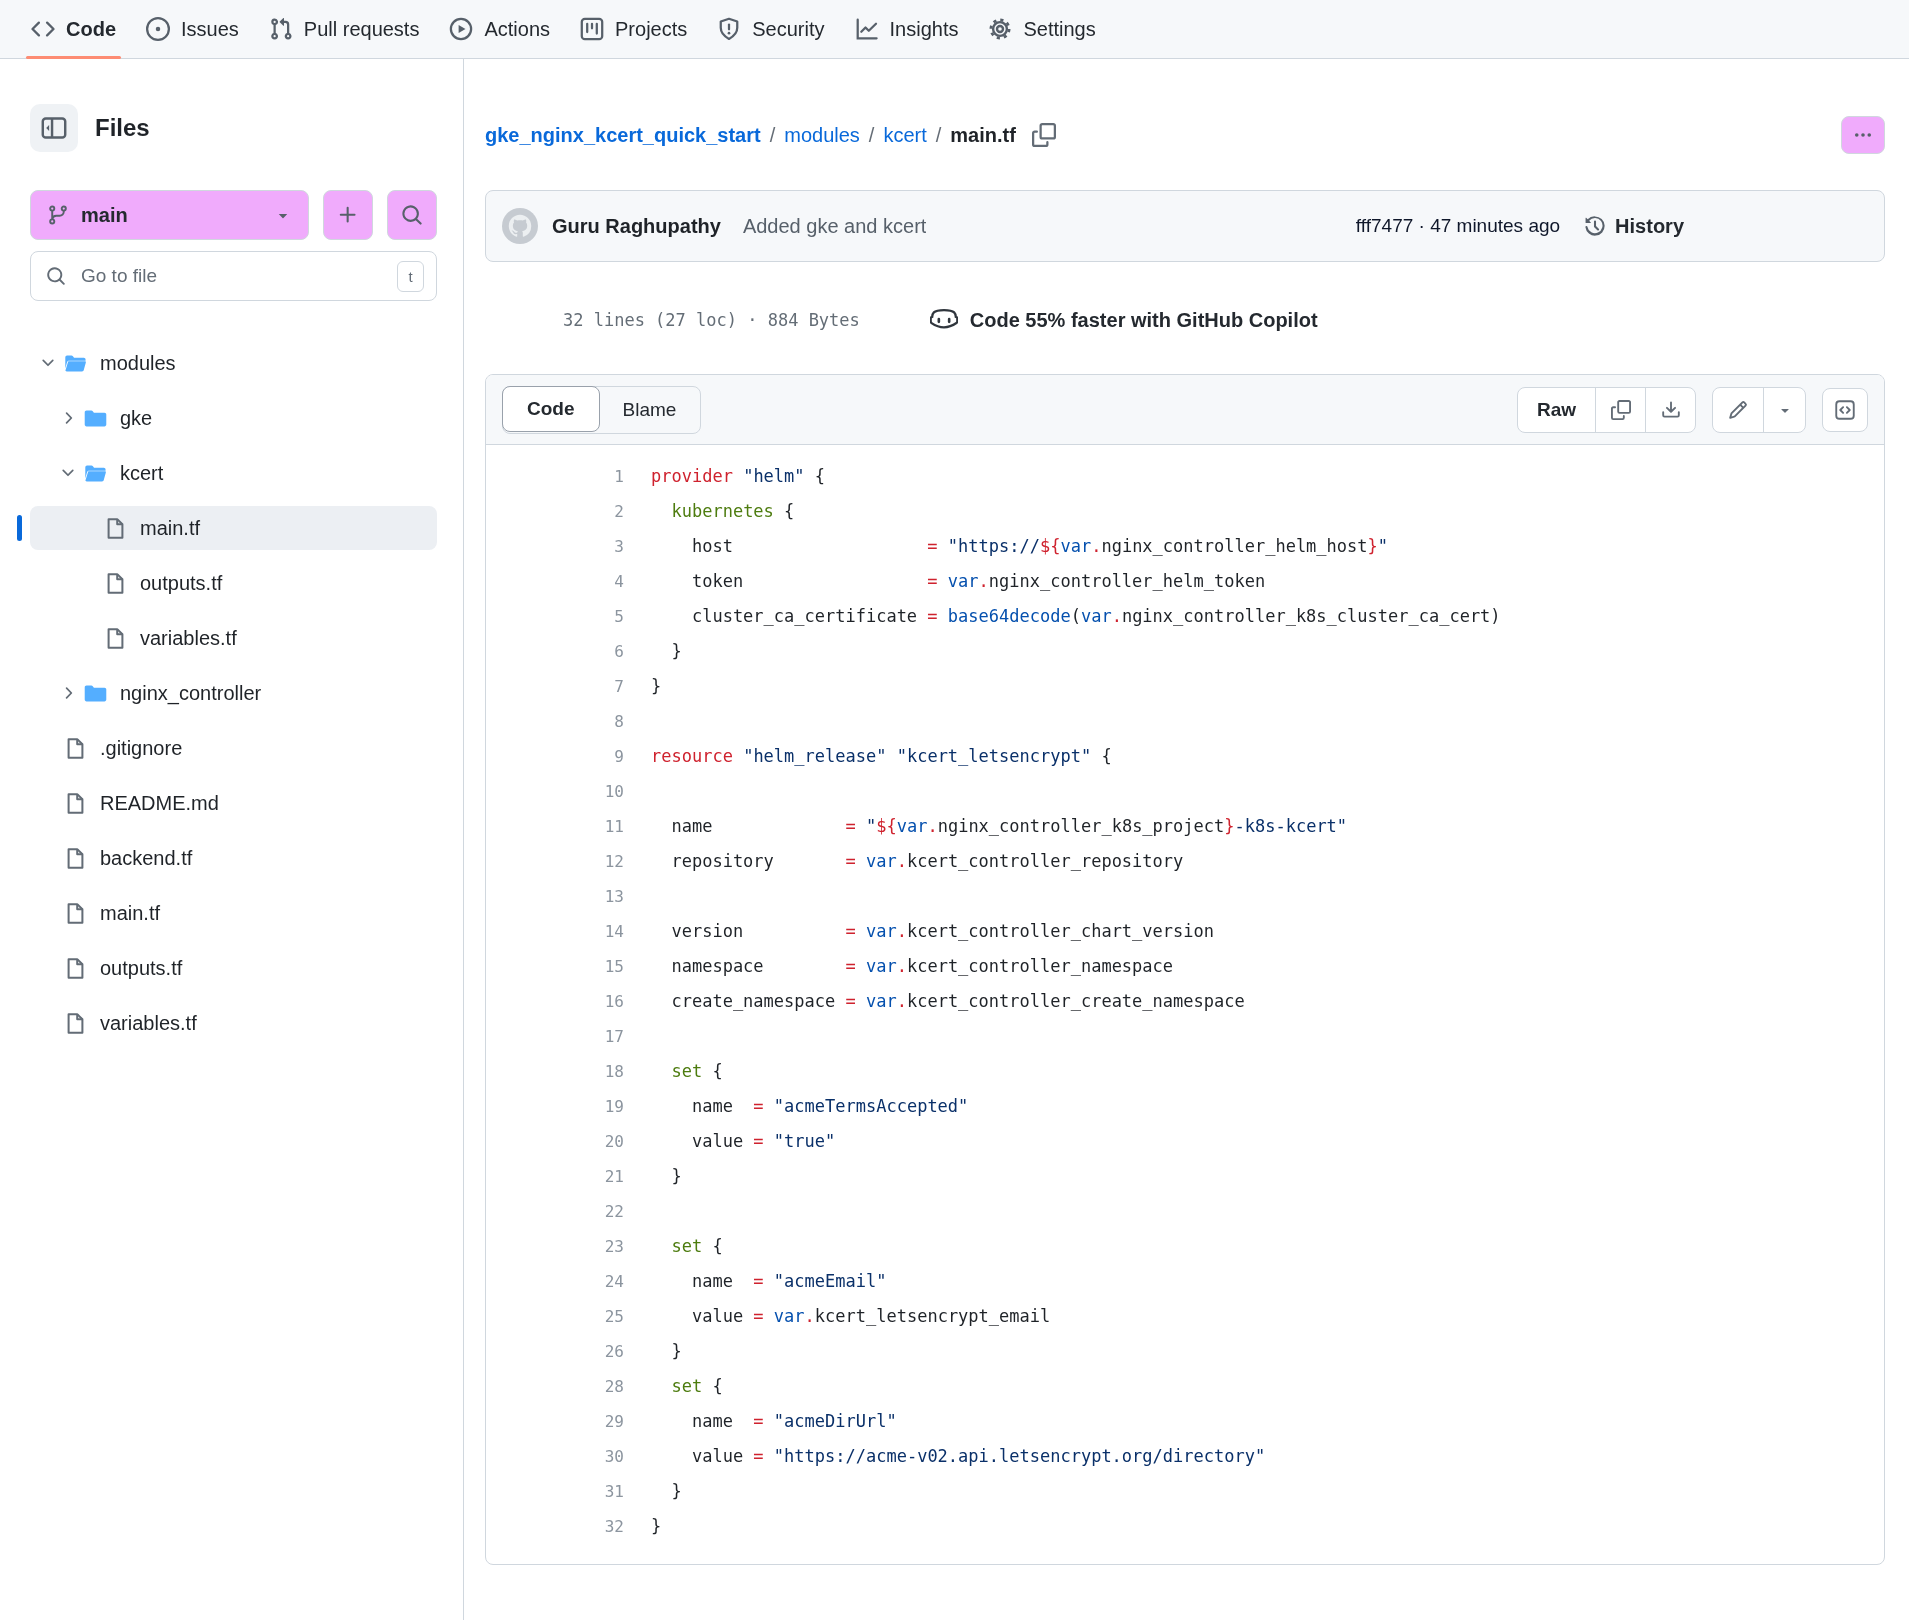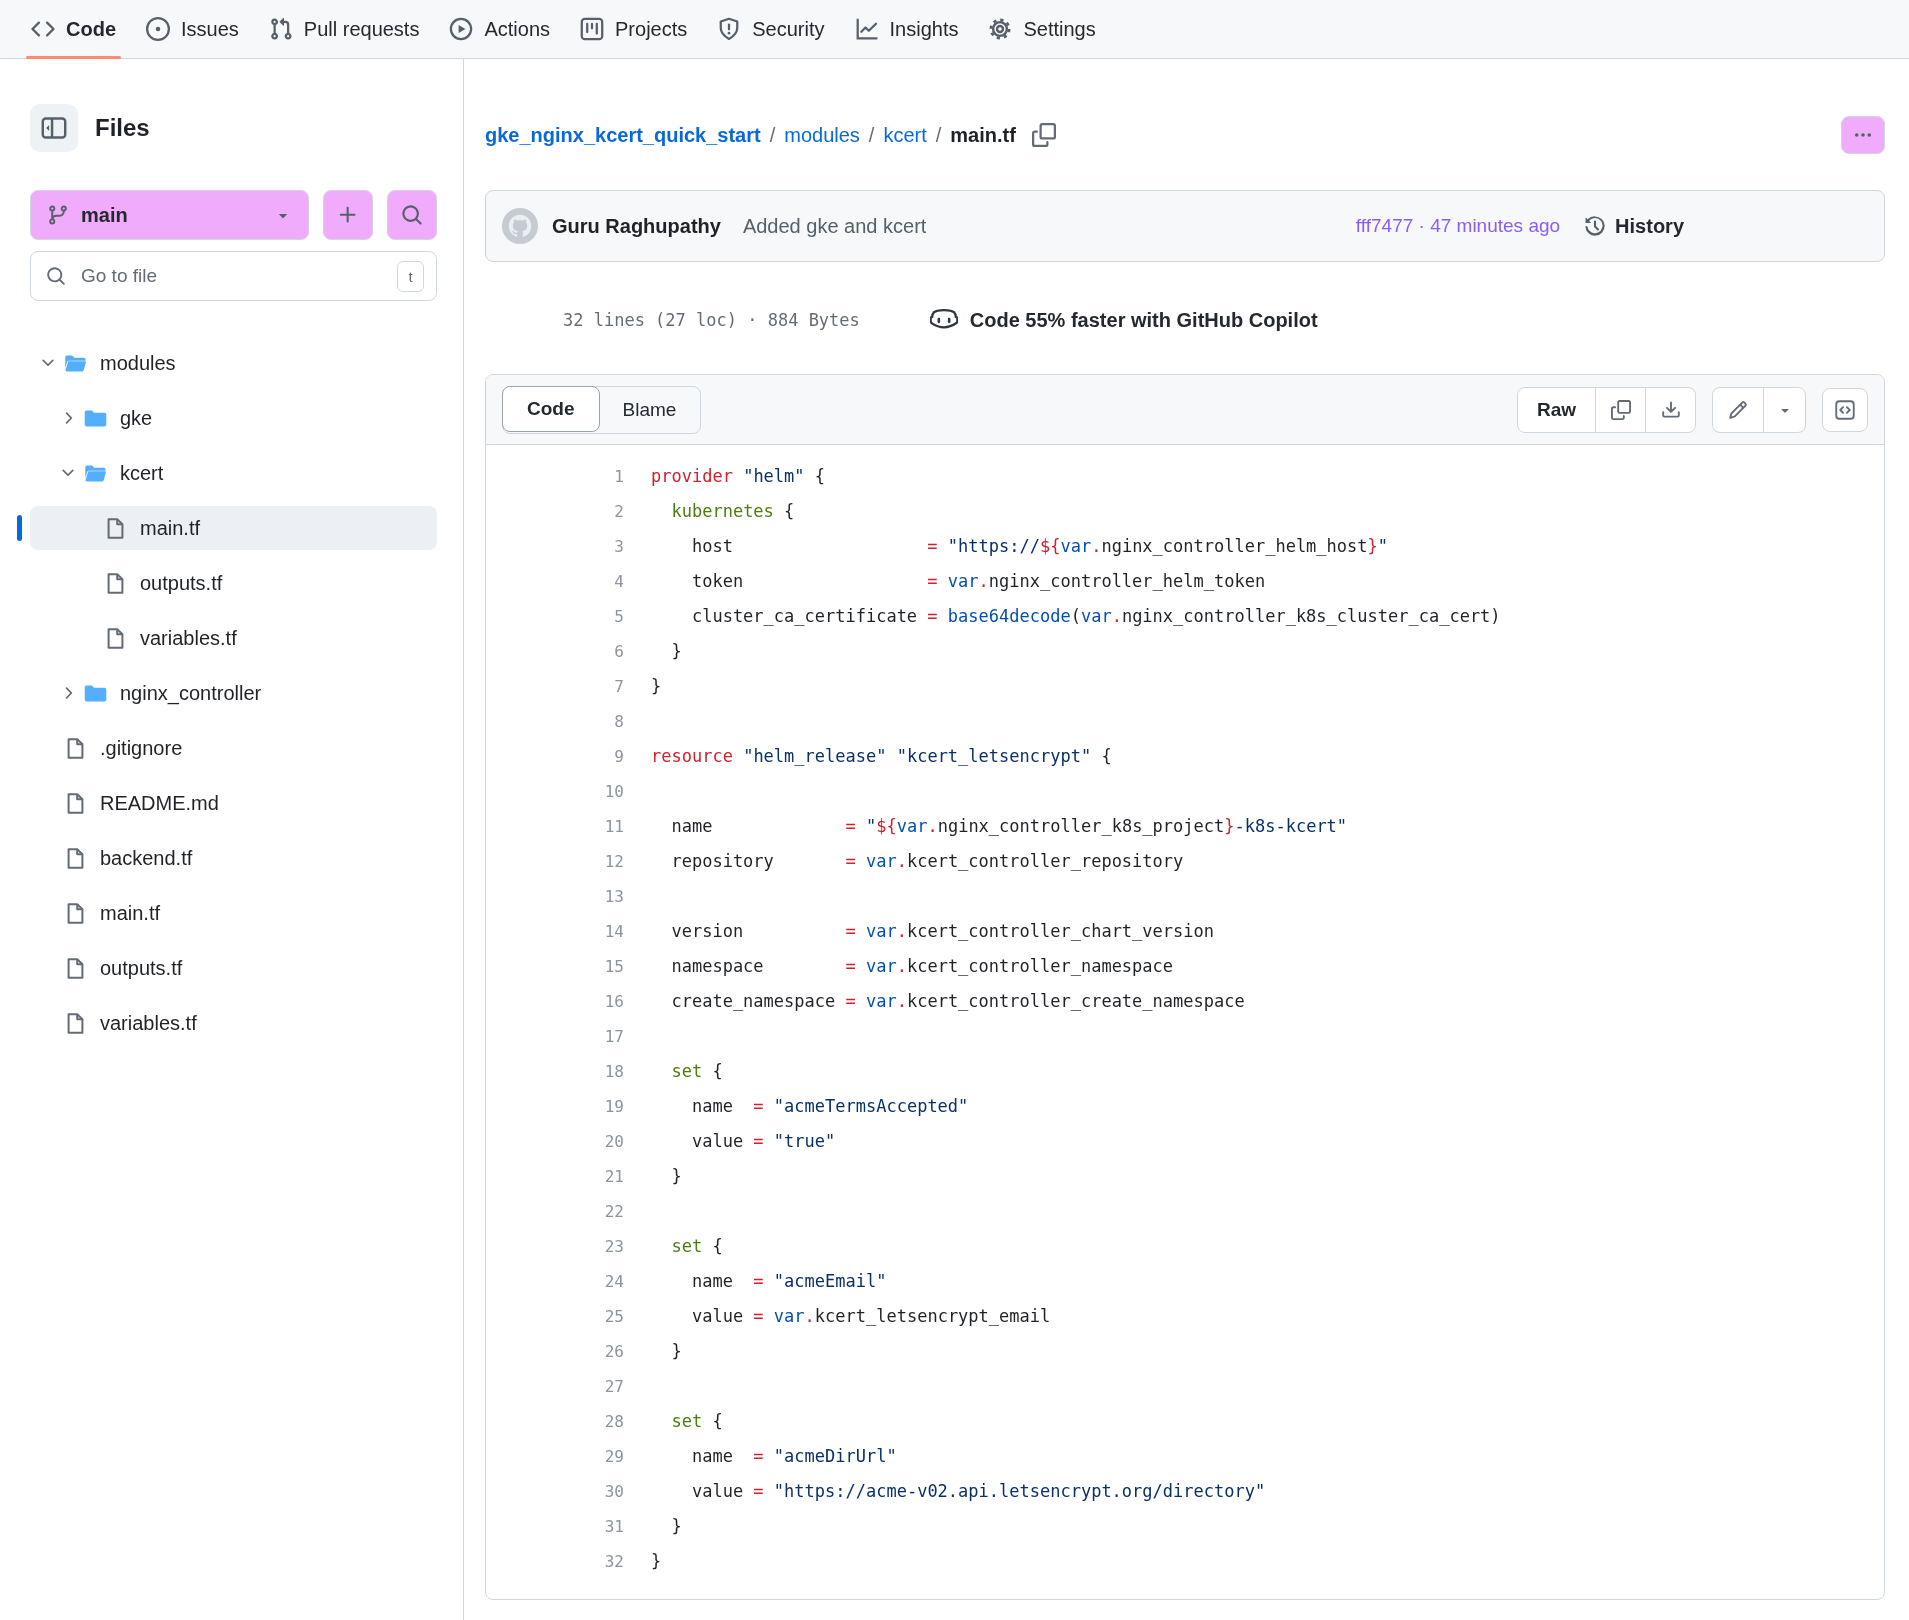--- a/index.html
+++ b/index.html
@@ -75,21 +75,21 @@
   .kebab-btn{margin-left:auto;width:44px;height:38px;display:grid;place-items:center;color:#57606a;}
   .kebab-btn .ic{width:20px;height:20px;}
 
   .commit-bar{margin-top:33px;height:72px;border:1px solid #d0d7de;border-radius:8px;
     background:#f6f8fa;display:flex;align-items:center;padding:0 200px 0 16px;gap:14px;}
   .avatar{width:36px;height:36px;flex:none;border-radius:50%;}
   .commit-author{font-weight:700;font-size:20px;color:#1f2328;cursor:pointer;white-space:nowrap;}
   .commit-msg{font-size:20px;color:#57606a;margin-left:8px;white-space:nowrap;overflow:hidden;
     text-overflow:ellipsis;cursor:pointer;}
   .commit-right{margin-left:auto;display:flex;align-items:center;gap:24px;flex:none;}
-  .commit-meta{font-size:19px;color:#8b5cf6;white-space:nowrap;}
+  .commit-meta{font-size:19px;color:#0f172a;white-space:nowrap;}
   .history{display:flex;align-items:center;gap:9px;font-size:20px;font-weight:600;
     color:#24292f;cursor:pointer;}
   .history .ic{width:22px;height:22px;color:#57606a;}
 
   .stats-row{margin-top:38px;height:40px;display:flex;align-items:center;padding-left:78px;}
   .stats-text{font-family:"DejaVu Sans Mono","Liberation Mono",monospace;font-size:17px;color:#646d76;}
   .copilot{display:flex;align-items:center;gap:12px;margin-left:70px;cursor:pointer;}
   .copilot .ic{width:28px;height:28px;color:#30363d;}
   .copilot-text{font-size:20px;font-weight:700;color:#24292f;}
 
@@ -551,21 +551,20 @@
           <div class="cl"><span class="ln">17</span><code></code></div>
           <div class="cl"><span class="ln">18</span><code><span class="tk-p">  </span><span class="tk-e">set</span><span class="tk-p"> {</span></code></div>
           <div class="cl"><span class="ln">19</span><code><span class="tk-p">    name  </span><span class="tk-k">=</span><span class="tk-p"> </span><span class="tk-s">"acmeTermsAccepted"</span></code></div>
           <div class="cl"><span class="ln">20</span><code><span class="tk-p">    value </span><span class="tk-k">=</span><span class="tk-p"> </span><span class="tk-s">"true"</span></code></div>
           <div class="cl"><span class="ln">21</span><code><span class="tk-p">  }</span></code></div>
           <div class="cl"><span class="ln">22</span><code></code></div>
           <div class="cl"><span class="ln">23</span><code><span class="tk-p">  </span><span class="tk-e">set</span><span class="tk-p"> {</span></code></div>
           <div class="cl"><span class="ln">24</span><code><span class="tk-p">    name  </span><span class="tk-k">=</span><span class="tk-p"> </span><span class="tk-s">"acmeEmail"</span></code></div>
           <div class="cl"><span class="ln">25</span><code><span class="tk-p">    value </span><span class="tk-k">=</span><span class="tk-p"> </span><span class="tk-v">var</span><span class="tk-k">.</span><span class="tk-p">kcert_letsencrypt_email</span></code></div>
           <div class="cl"><span class="ln">26</span><code><span class="tk-p">  }</span></code></div>
-          <div class="cl"><span class="ln">27</span><code></code></div>
           <div class="cl"><span class="ln">28</span><code><span class="tk-p">  </span><span class="tk-e">set</span><span class="tk-p"> {</span></code></div>
           <div class="cl"><span class="ln">29</span><code><span class="tk-p">    name  </span><span class="tk-k">=</span><span class="tk-p"> </span><span class="tk-s">"acmeDirUrl"</span></code></div>
           <div class="cl"><span class="ln">30</span><code><span class="tk-p">    value </span><span class="tk-k">=</span><span class="tk-p"> </span><span class="tk-s">"https://acme-v02.api.letsencrypt.org/directory"</span></code></div>
           <div class="cl"><span class="ln">31</span><code><span class="tk-p">  }</span></code></div>
           <div class="cl"><span class="ln">32</span><code><span class="tk-p">}</span></code></div>
         </div>
     </div>
   </main>
 </div>
 

